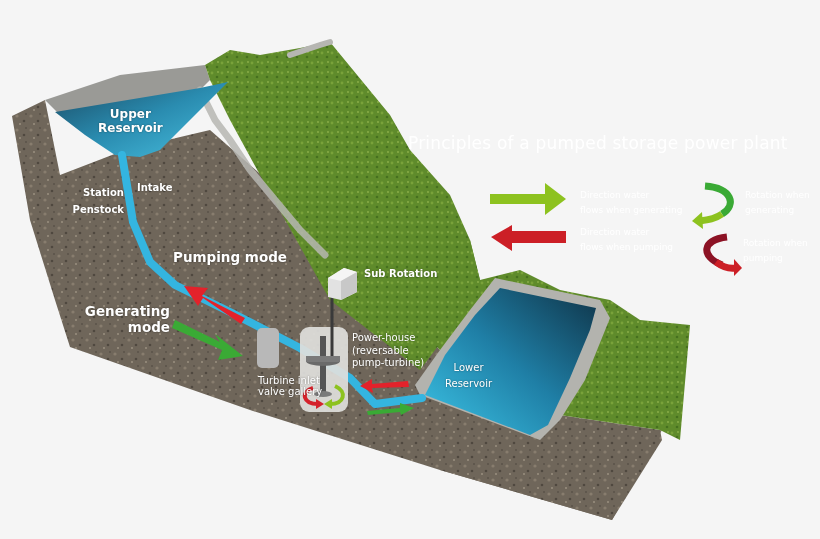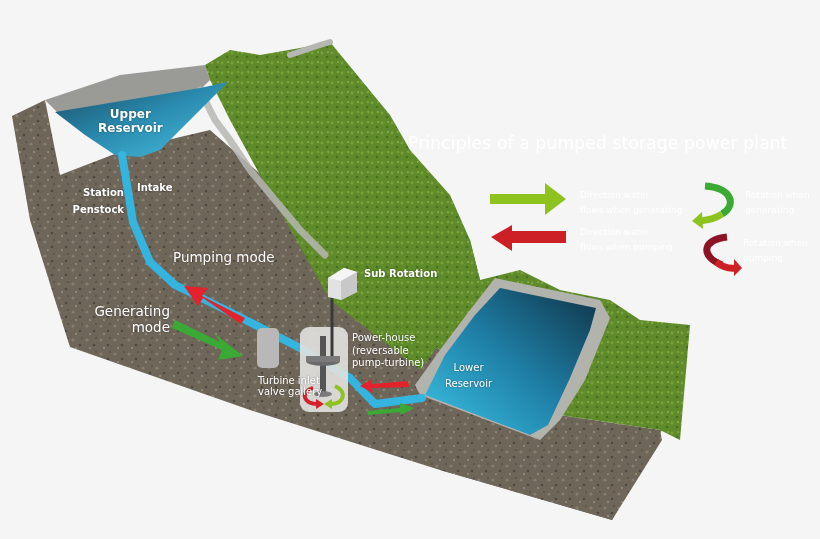--- a/index.html
+++ b/index.html
@@ -11,21 +11,21 @@
   }
   #stage { position: absolute; left: 0; top: 0; width: 820px; height: 539px; }
   svg.scene { position: absolute; left: 0; top: 0; }
   .lbl {
     position: absolute; color: #ffffff; white-space: nowrap;
     font-family: "DejaVu Sans", sans-serif; line-height: 1.15;
     text-shadow: 0 0 2px rgba(0,0,0,0.45);
   }
   .lbl.sm { font-size: 10px; font-weight: bold; }
   .lbl.md { font-size: 12px; font-weight: bold; }
-  .lbl.lg { font-size: 13.5px; font-weight: normal; }
+  .lbl.lg { font-size: 13.5px; font-weight: bold; }
   .lbl.right { text-align: right; }
   .lbl.center { text-align: center; }
   .title {
     position: absolute; left: 408px; top: 133px;
     font-size: 17px; color: #ffffff; white-space: nowrap;
     font-family: "DejaVu Sans", sans-serif; letter-spacing: 0.2px;
   }
   .legend-text {
     position: absolute; color: #ffffff; font-size: 9px; line-height: 15px;
     font-family: "DejaVu Sans", sans-serif; white-space: nowrap;

